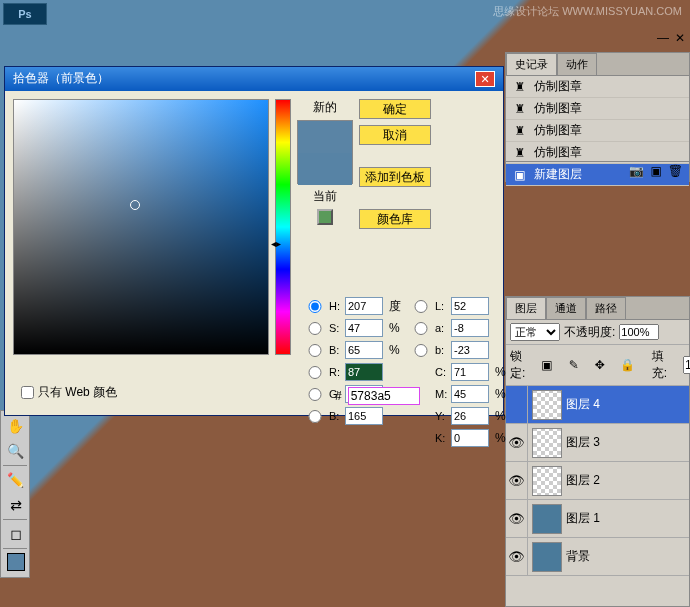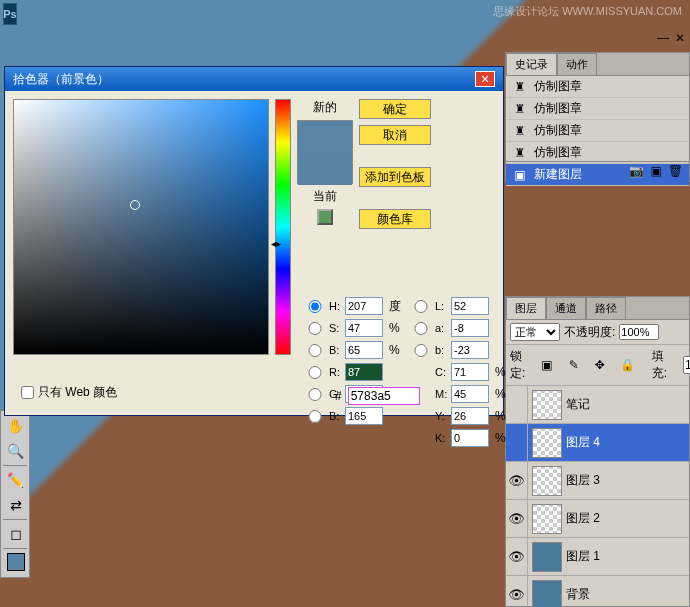--- a/index.html
+++ b/index.html
@@ -1,25 +1,25 @@
 <!DOCTYPE html>
 <html><head>
 <meta charset="utf-8">
 <style>
 *{box-sizing:border-box;margin:0;padding:0;font-family:"Microsoft YaHei",Arial,sans-serif;font-size:12px}
 body{width:690px;height:607px;background:#8a5a3f;position:relative;overflow:hidden}
 .canvas-bg{position:absolute;top:0;left:0;width:690px;height:607px;background:linear-gradient(135deg,#5a8aad 0%,#5a8aad 40%,#8a5a3f 41%,#8a5a3f 100%)}
 .watermark{position:absolute;top:4px;right:8px;color:rgba(255,255,255,.5);font-size:11px;z-index:5}
-.ps-icon{position:absolute;top:3px;left:3px;width:14px;height:22px;background:#0a3a5a;color:#9ac5e8;display:flex;align-items:center;justify-content:center;font-weight:bold;font-size:11px;border:1px solid #2a5a7a}
+.ps-icon{position:absolute;top:3px;left:3px;width:44px;height:22px;background:#0a3a5a;color:#9ac5e8;display:flex;align-items:center;justify-content:center;font-weight:bold;font-size:11px;border:1px solid #2a5a7a}
 .toolbar{position:absolute;left:0;top:410px;width:30px;background:#ccc;border:1px solid #888;padding:2px}
 .toolbar .tool{width:24px;height:24px;margin:1px;display:flex;align-items:center;justify-content:center;font-size:14px;cursor:pointer}
 .toolbar .sep{height:1px;background:#888;margin:2px 0}
 .toolbar .fg{width:18px;height:18px;background:#5783a5;border:1px solid #000;margin:4px}
 .picker{position:absolute;left:4px;top:66px;width:500px;height:350px;background:#ece9d8;border:1px solid #0a246a;z-index:10}
-.picker-title{background:linear-gradient(#3a8ae0,#0a5ac0);color:#fff;padding:4px 8px;display:flex;justify-content:space-between;align-items:center;height:24px}
+.picker-title{background:linear-gradient(#3a8ae0,#0a5ac0);color:#fff;padding:4px 8px;display:flex;justify-content:space-between;align-items:flex-end;height:24px}
 .picker-close{width:20px;height:16px;background:#e04030;color:#fff;display:flex;align-items:center;justify-content:center;border:1px solid #fff;font-size:11px;cursor:pointer}
 .picker-body{display:flex;padding:8px;gap:6px}
 .color-field{width:256px;height:256px;background:linear-gradient(to top,#000,transparent),linear-gradient(to right,#fff,#1e90ff);position:relative;border:1px solid #888}
 .color-cursor{position:absolute;left:116px;top:100px;width:10px;height:10px;border:1px solid #fff;border-radius:50%}
 .hue-strip{width:16px;height:256px;background:linear-gradient(to bottom,red,#ff0,#0f0,#0ff,#00f,#f0f,red);border:1px solid #888;position:relative}
 .hue-cur{position:absolute;left:-5px;top:138px;width:26px;font-size:10px}
 .preview{display:flex;flex-direction:column;align-items:center;gap:4px}
 .preview-box{width:56px;height:64px;border:1px solid #888}
 .preview-new{height:32px;background:#5a84a5}
 .preview-cur{height:32px;background:#5783a5}
@@ -227,25 +227,20 @@
   <div class="locks">
     <span>锁定:</span>
     <span>▣</span>
     <span>✎</span>
     <span>✥</span>
     <span>🔒</span>
     <span style="margin-left:auto">填充:</span>
     <input style="width: 40px;" value="100%">
   </div>
   <div class="layer-list" id="layer-list">
-      <div class="layer-row">
-        <div class="eye"></div>
-        <div class="thumb "></div>
-        <span>笔记</span>
-      </div>
       <div class="layer-row sel">
         <div class="eye"></div>
         <div class="thumb "></div>
         <span>图层 4</span>
       </div>
       <div class="layer-row">
         <div class="eye">👁</div>
         <div class="thumb "></div>
         <span>图层 3</span>
       </div>

